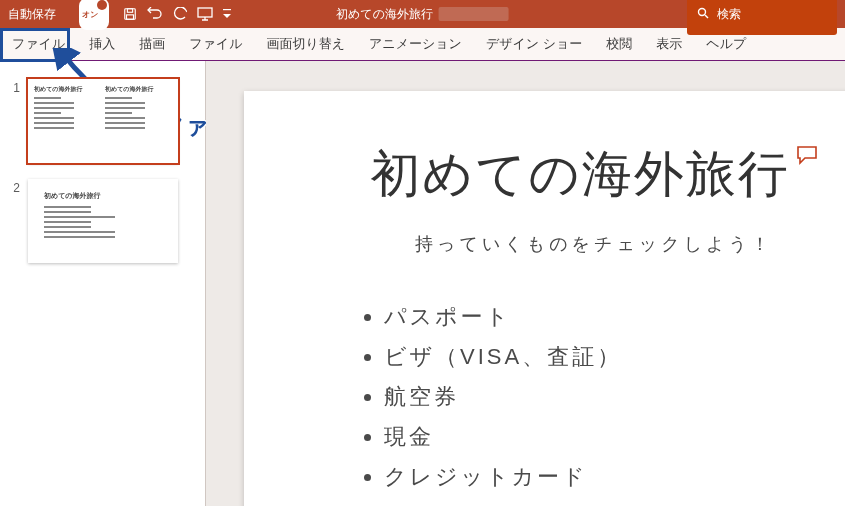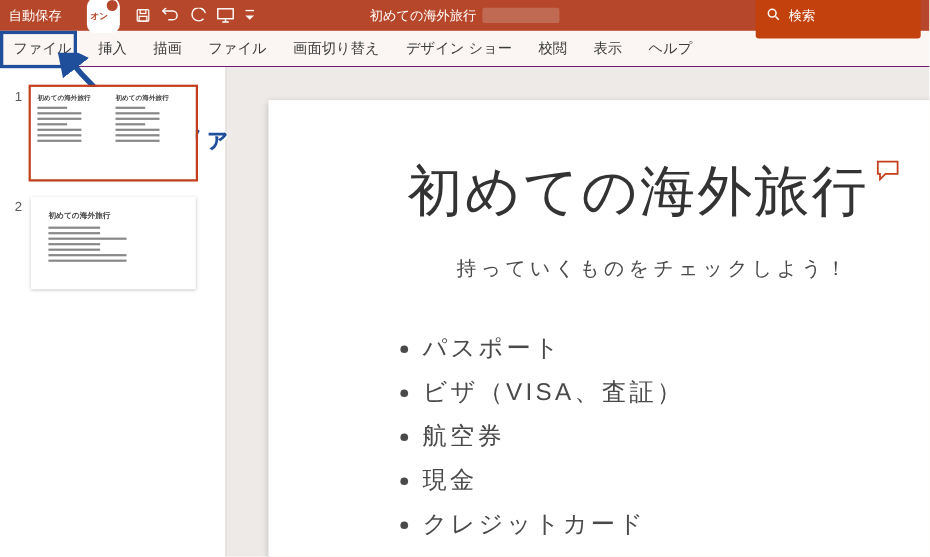--- a/index.html
+++ b/index.html
@@ -283,20 +283,21 @@
     <span>検索</span>
   </div>
 </div>
 
 <div class="ribbon">
   <div class="ribbon-tab file">ファイル</div>
   <div class="ribbon-tab">挿入</div>
   <div class="ribbon-tab">描画</div>
   <div class="ribbon-tab">ファイル</div>
   <div class="ribbon-tab">画面切り替え</div>
+  <div class="ribbon-tab">アニメーション</div>
   <div class="ribbon-tab">デザイン ショー</div>
   <div class="ribbon-tab">校閲</div>
   <div class="ribbon-tab">表示</div>
   <div class="ribbon-tab">ヘルプ</div>
 </div>
 
 <div class="file-highlight"></div>
 
 <svg class="arrow-svg" width="130" height="90">
   <defs>

